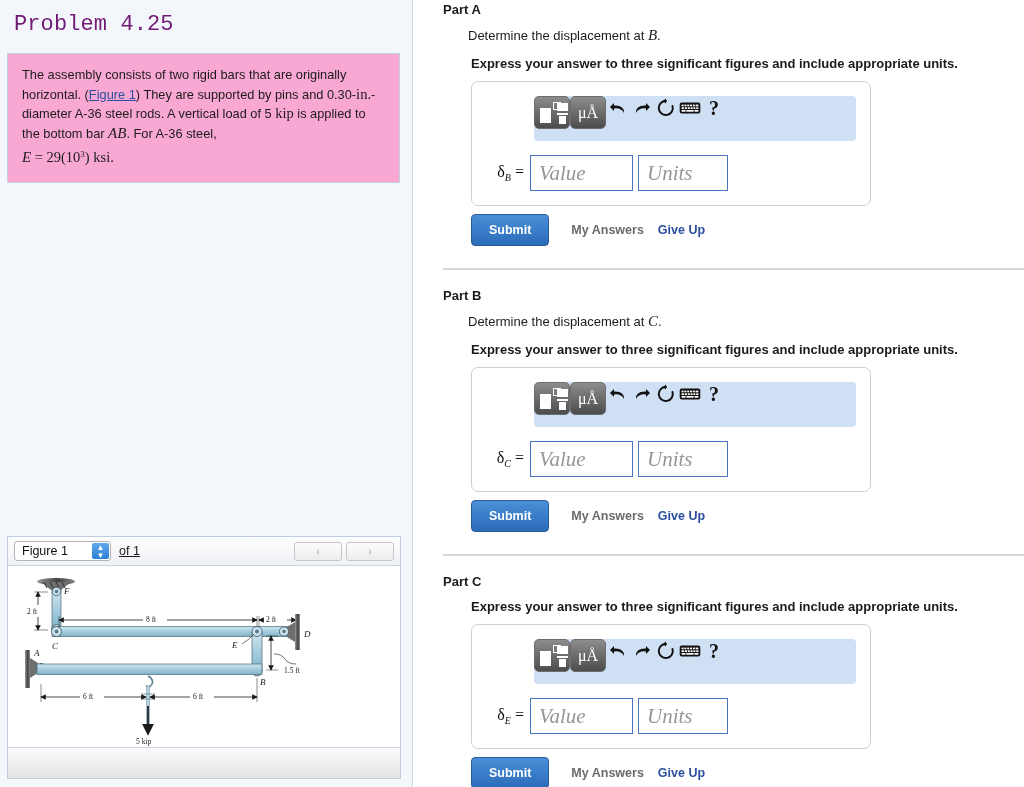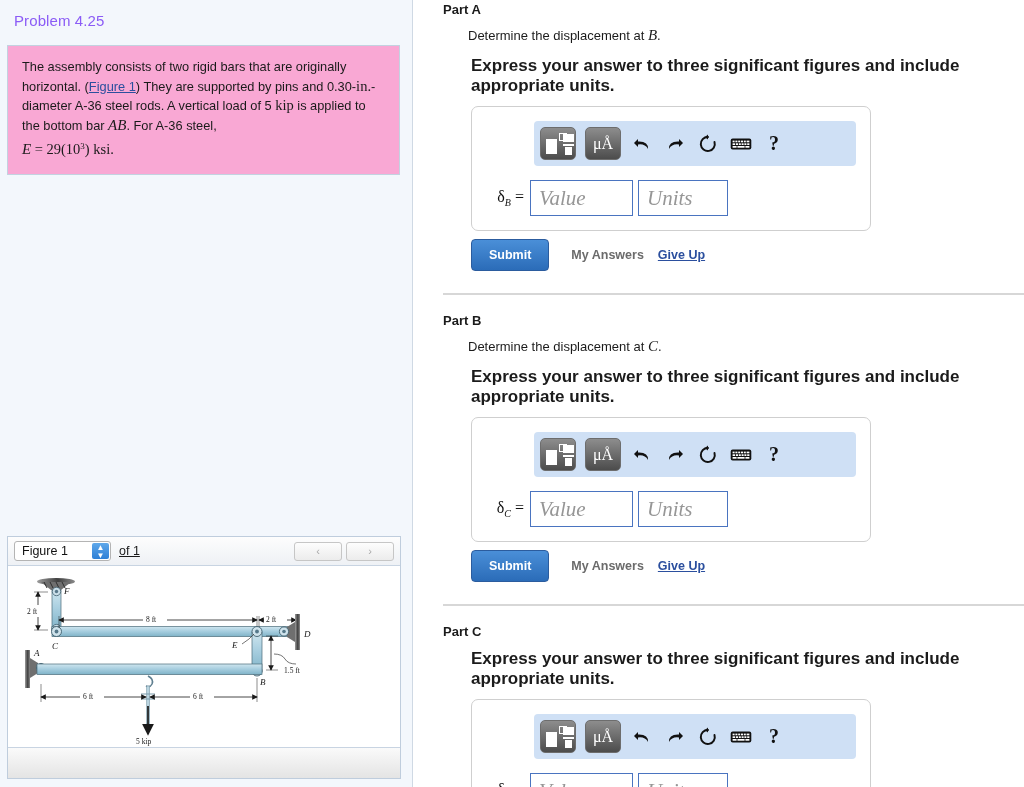--- a/index.html
+++ b/index.html
@@ -27,24 +27,25 @@
     flex:1 1 auto;
     height:787px;
     background:#ffffff;
     padding:0 0 0 30px;
     overflow:hidden;
     position:relative;
   }
 
   
   #problem-title {
-    font-size:15px;
-    color:#8b5cf6;
+    font-size:22px;
+    color:#701a75;
     padding:12px 0 0 14px;
     letter-spacing:0.1px;
+    font-family:Liberation Mono, monospace;
   }
 
   #problem-box {
     margin:16px 12px 0 7px;
     background:#f9a8d4;
     border:1px solid #c3d2e0;
     padding:12px 14px 14px 14px;
     font-size:12.8px;
     line-height:18.5px;
     color:#1b1b1b;
@@ -120,41 +121,39 @@
   }
   .part-sep {
     height:0; border-top:2px solid #d7d7d7;
     margin:22px 0 16px 0;
   }
   .q-text {
     font-size:13px; color:#1b1b1b; margin:0 0 12px 25px;
   }
   .q-text .mathit { font-family:"Liberation Serif", serif; font-style:italic; font-size:15px; }
   .q-instr {
-    font-size:17px; font-weight:bold; color:#1b1b1b;
+    font-size:13px; font-weight:bold; color:#1b1b1b;
     margin:0 0 10px 28px;
   }
 
   .answer-box {
     margin-left:28px;
     width:400px;
     border:1px solid #cfcfcf;
     border-radius:7px;
     background:#fff;
     padding:8px 10px 14px 10px;
   }
   .mathbar {
     background:#cfe0f5;
     border-radius:4px;
     height:45px;
     margin:6px 0 0 52px;
     width:322px;
-    display:flex; align-items:center;
-    padding-left:6px;
-    gap:9px;
+    display:flex; align-items:flex-start;
   }
   .tool-sq {
     width:36px; height:33px;
     border-radius:5px;
     background:linear-gradient(#8d8d8d,#4c4c4c);
     border:1px solid #6d6d6d;
     position:relative;
     cursor:pointer;
     flex:0 0 36px;
   }
@@ -218,21 +217,21 @@
     padding:8px 17px;
     cursor:pointer;
     font-family:"Liberation Sans", sans-serif;
   }
   .my-answers {
     font-size:12.5px; font-weight:bold; color:#6b6b6b;
     margin-left:22px; cursor:pointer;
   }
   .give-up {
     font-size:12.5px; font-weight:bold; color:#2b4f9e;
-    text-decoration:underline; margin-left:14px; cursor:pointer;
+    margin-left:14px; cursor:pointer;
   }
 
   
   .fsn { font-family:"Liberation Serif", serif; font-size:7.5px; fill:#1a1a1a; }
   .fsi { font-family:"Liberation Serif", serif; font-style:italic; font-size:9px; fill:#1a1a1a; }
 </style>
 </head>
 <body>
 
 <div id="app">

